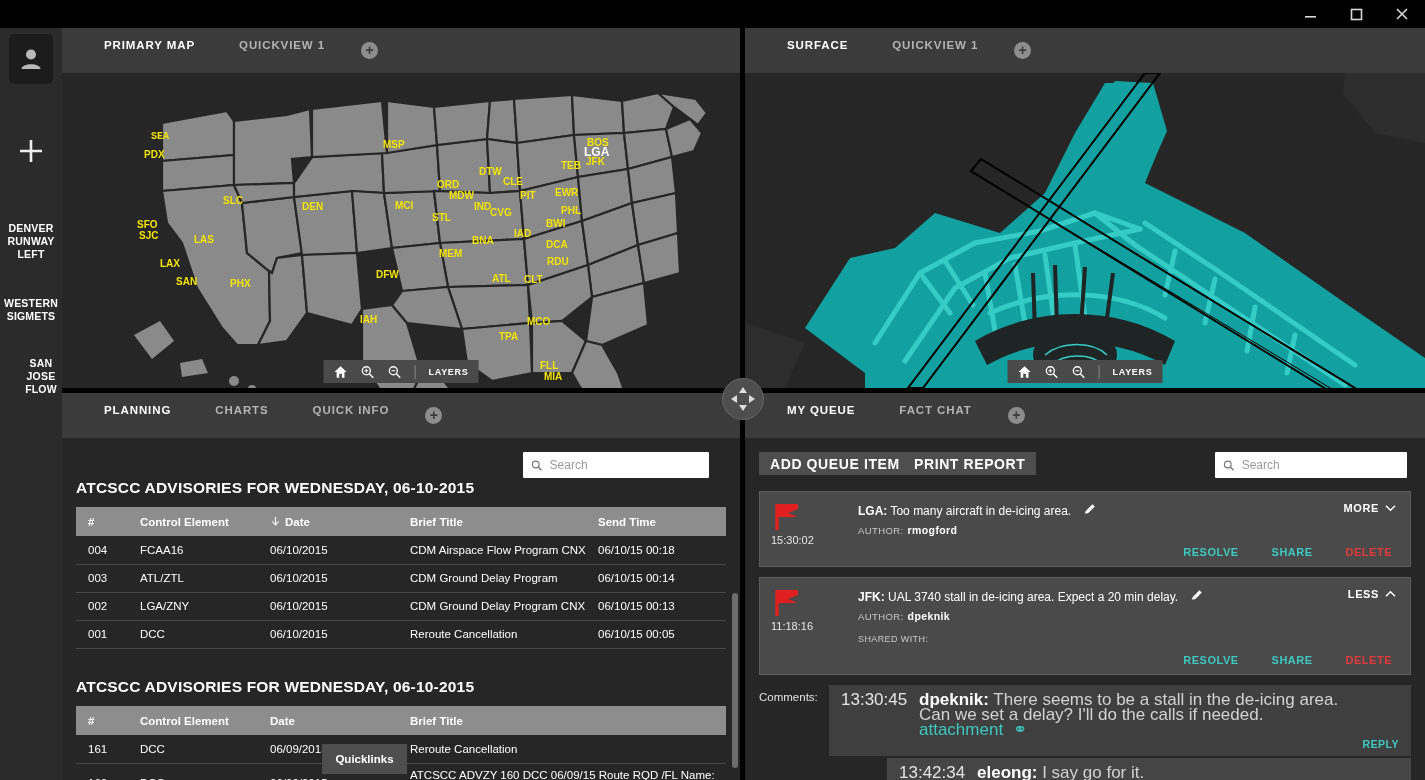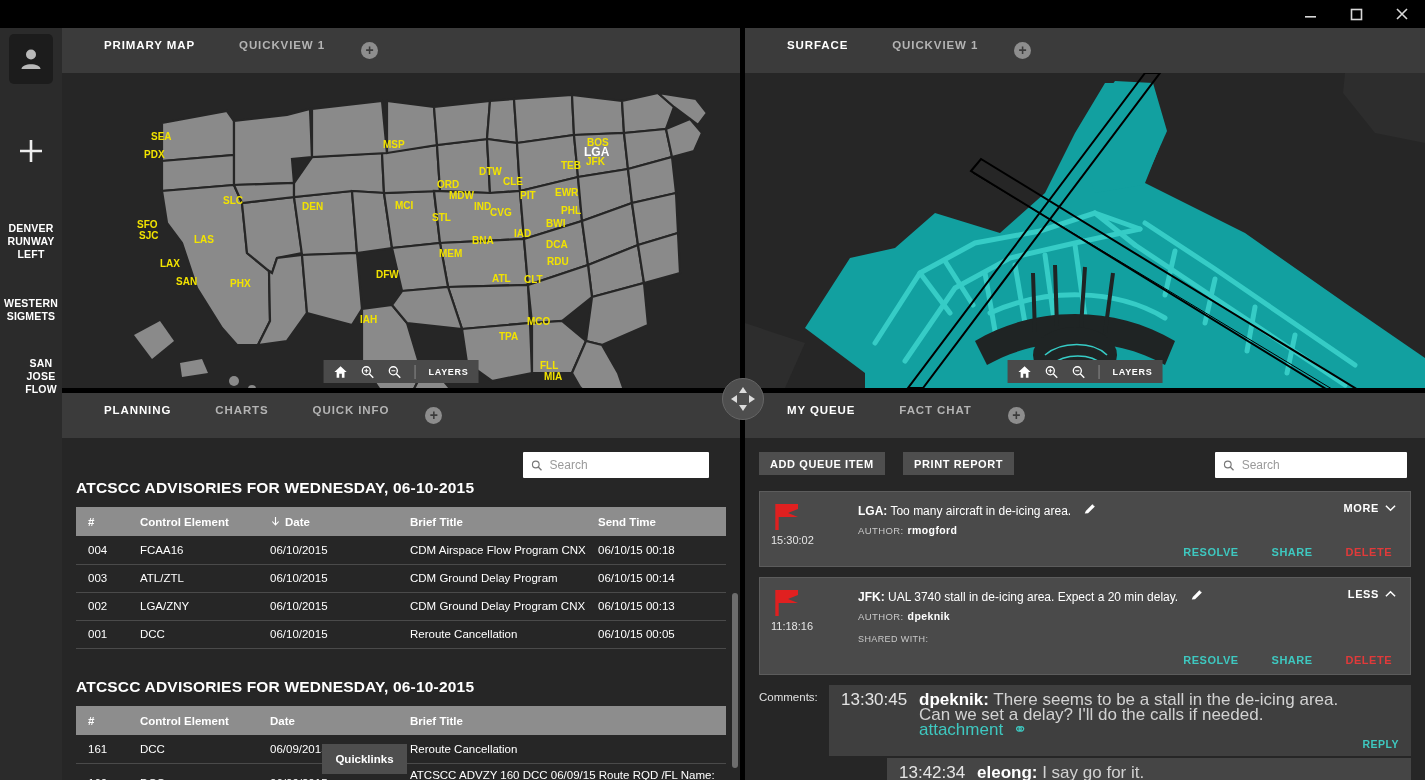--- a/index.html
+++ b/index.html
@@ -121,21 +121,21 @@
     position: absolute; left: 322px; top: 744px; width: 85px; height: 30px;
     background: #4e4e4e; color: #fff; font-size: 11.5px; font-weight: bold;
     display: flex; align-items: center; justify-content: center; z-index: 40;
   }
   .scrollbar {
     position: absolute; right: 2px; width: 6px; background: #6d6d6d; border-radius: 3px;
   }
 
   
   .qbtn {
-    background: #4e4e4e; color: #fff; font-size: 11px; font-weight: bold;
+    background: #4e4e4e; color: #fff; font-size: 14px; font-weight: bold;
     letter-spacing: 0.6px; height: 23px; padding: 0 11px; border: none;
     display: inline-flex; align-items: center; font-family: "Liberation Sans", sans-serif;
   }
   .qcard {
     position: relative; background: #4a4a4a; border: 1px solid #5c5c5c;
     margin: 0 14px 10px 14px; padding: 10px 14px 8px 14px;
   }
   .qcard .flag { position: absolute; left: 14px; top: 10px; }
   .qcard .time {
     position: absolute; left: 11px; top: 42px; color: #e6e6e6; font-size: 11px;
@@ -291,21 +291,21 @@
           <path d="M72,262 L98,248 L112,268 L90,286 Z"></path>
           <path d="M118,290 L140,286 L146,300 L120,304 Z"></path>
           <circle cx="172" cy="308" r="5"></circle>
           <circle cx="190" cy="316" r="4"></circle>
           <circle cx="206" cy="322" r="5"></circle>
           <path d="M220,318 L248,320 L252,332 L224,330 Z"></path>
         </g>
       </svg>
 
       <div style="position:absolute;left:0;top:0;width:678px;height:315px;font-size:10px;font-weight:bold;color:#f2e300;">
-        <span style="position:absolute;left:89px;top:58px;">SEA</span>
+        <span style="position:absolute;left:89px;top:58px;font-family:Liberation Mono, monospace;">SEA</span>
         <span style="position:absolute;left:82px;top:76px;">PDX</span>
         <span style="position:absolute;left:161px;top:122px;">SLC</span>
         <span style="position:absolute;left:75px;top:146px;">SFO</span>
         <span style="position:absolute;left:77px;top:157px;">SJC</span>
         <span style="position:absolute;left:132px;top:161px;">LAS</span>
         <span style="position:absolute;left:98px;top:185px;">LAX</span>
         <span style="position:absolute;left:114px;top:203px;">SAN</span>
         <span style="position:absolute;left:168px;top:205px;">PHX</span>
         <span style="position:absolute;left:240px;top:128px;">DEN</span>
         <span style="position:absolute;left:321px;top:66px;">MSP</span>

